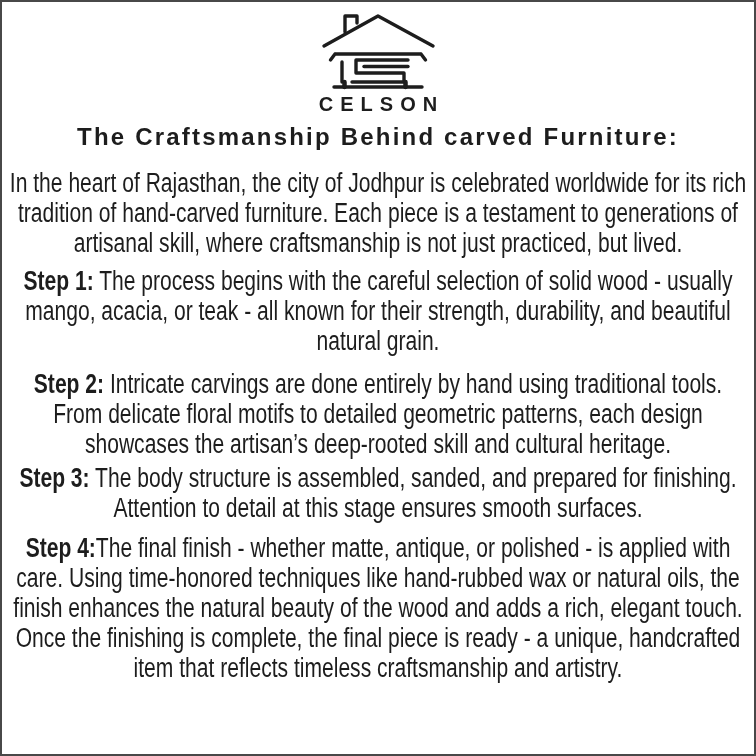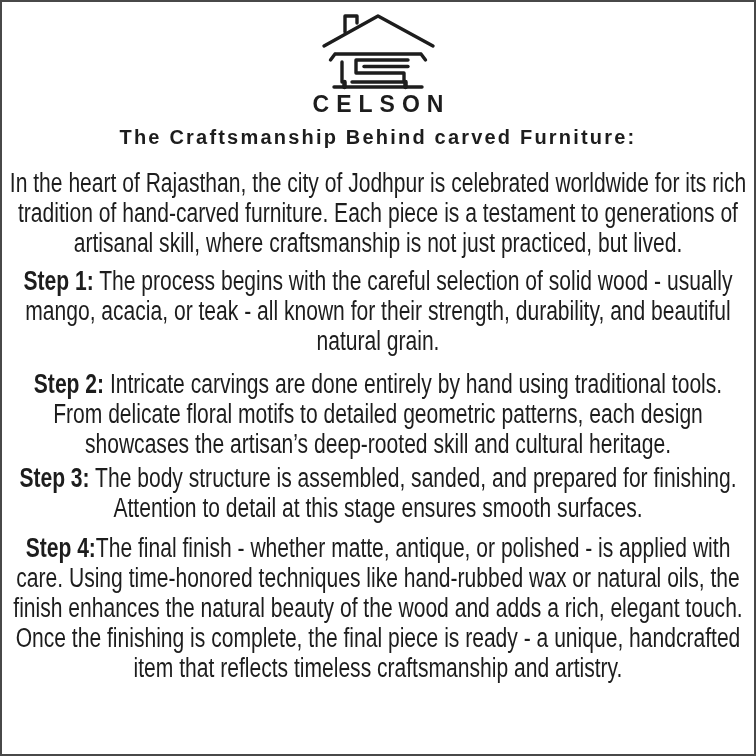--- a/index.html
+++ b/index.html
@@ -14,30 +14,30 @@
     color: var(--ink, #1d1d1d);
   }
   .page { padding-top: 8px; text-align: center; }
 
   
   .logo { width: 117px; margin: 0 auto; }
   .logo svg { display: block; }
   .brand {
     margin-top: 2px;
     font-weight: 700;
-    font-size: 23px;
+    font-size: 20px;
     line-height: 24px;
     letter-spacing: 7px;
     text-indent: 7px;
     white-space: nowrap;
   }
   .title {
     margin: 6px 0 0 0;
     font-weight: 700;
-    font-size: 20px;
+    font-size: 24px;
     line-height: 30px;
     letter-spacing: 2.2px;
     white-space: nowrap;
   }
 
   
   .body-scale {
     width: 950px;
     margin-left: -99px; 
     transform: scaleX(0.78);

